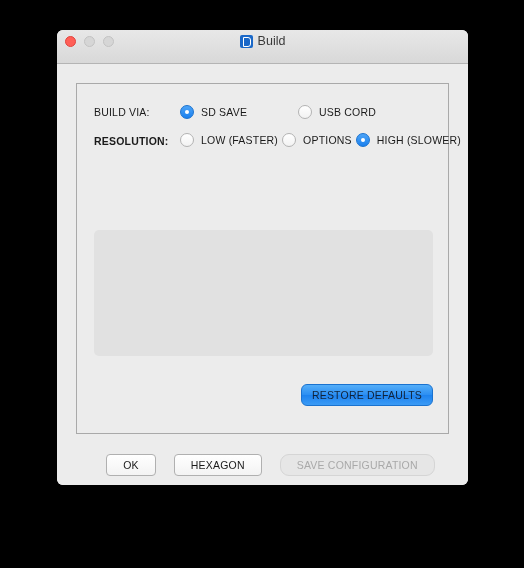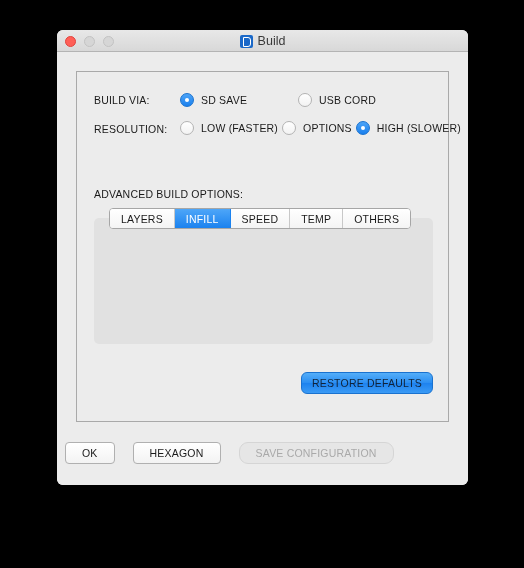--- a/index.html
+++ b/index.html
@@ -18,21 +18,21 @@
     width: 411px; height: 455px;
     background: #ececec;
     border-radius: 6px;
     overflow: hidden;
     box-shadow: 0 2px 10px rgba(0,0,0,0.5);
   }
 
   
   #titlebar {
     position: relative;
-    height: 22px;
+    height: 34px;
     background: linear-gradient(to bottom, #e8e8e8 0%, #d8d8d8 100%);
     border-bottom: 1px solid #b4b4b4;
   }
   .traffic-lights {
     position: absolute;
     left: 8px; top: 6px;
     display: flex; gap: 8px;
   }
   .light {
     width: 11px; height: 11px;
@@ -122,21 +122,21 @@
     width: 4px; height: 4px;
     border-radius: 50%;
     background: #ffffff;
   }
 
   .res-block {
     position: absolute;
     left: 17px; top: 49px;
     display: flex;
   }
-  .res-block .lbl.caption { width: 86px; padding-top: 2px; }
+  .res-block .lbl.caption { width: 86px; padding-top: 2px; font-weight: bold; }
   .res-options { display: flex; gap: 4px; }
   .res-line { display: flex; align-items: center; gap: 10px; }
 
   .support-link {
     font-size: 10.5px;
     color: #1a1ae6;
     text-decoration: underline;
     letter-spacing: 0.2px;
     white-space: nowrap;
     cursor: pointer;
@@ -286,22 +286,23 @@
     justify-content: center;
     font-size: 10.5px;
     color: #10233a;
     letter-spacing: 0.2px;
     cursor: pointer;
   }
 
   
   .footer {
     position: absolute;
-    left: 8px; right: 0; top: 390px;
-    display: flex;
+    left: 16px; right: 0; top: 390px;
+    display: flex;
+    justify-content: center;
     align-items: center;
     gap: 18px;
   }
   .btn {
     height: 22px;
     min-width: 44px;
     padding: 0 16px;
     border-radius: 4px;
     border: 1px solid #b0b0b0;
     background: linear-gradient(to bottom, #ffffff, #f3f3f3);
@@ -373,31 +374,23 @@
           <div class="res-line">
             <div class="radio-item">
               <span class="radio on"></span>
               <span class="lbl">HIGH (SLOWER)</span>
             </div>
             <a class="support-link">NEED SUPPORT STRUCTURES?</a>
           </div>
         </div>
       </div>
 
-      <span class="lbl adv-label">ADVANCED BUILD OPTIONS:</span>
 
       <div class="tabpanel"></div>
 
-      <div class="tabstrip">
-        <div class="tab">LAYERS</div>
-        <div class="tab active">INFILL</div>
-        <div class="tab">SPEED</div>
-        <div class="tab">TEMP</div>
-        <div class="tab">OTHERS</div>
-      </div>
 
       <div class="form-row row-density">
         <span class="lbl caption">FILL DENSITY:</span>
         <div class="field-focus">
           <div class="text-input">35%</div>
           <div class="stepper">
             <span class="chev up"></span>
             <span class="chev down"></span>
           </div>
         </div>

